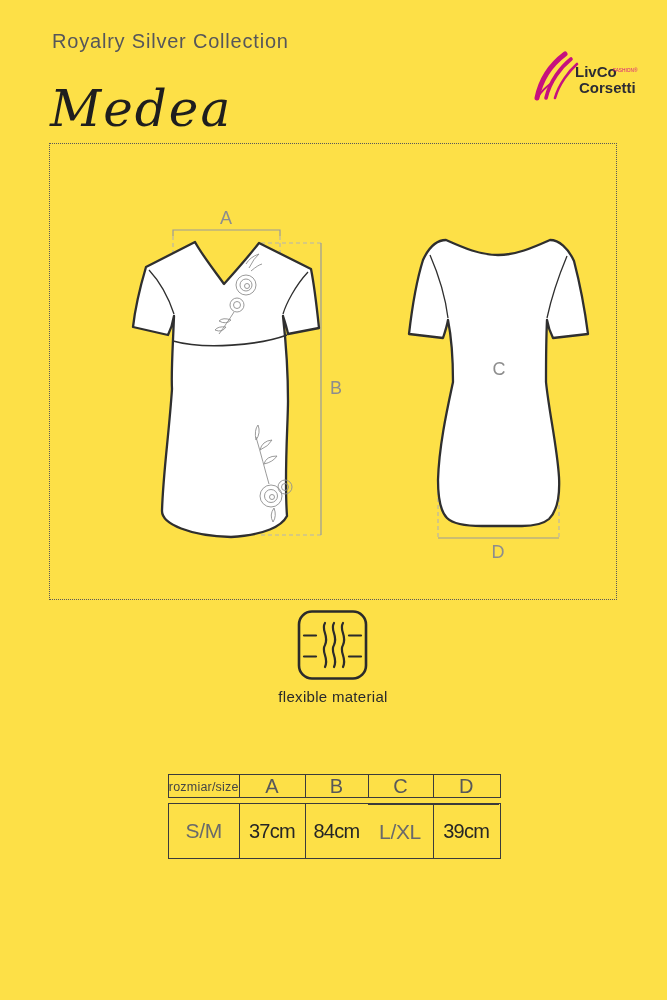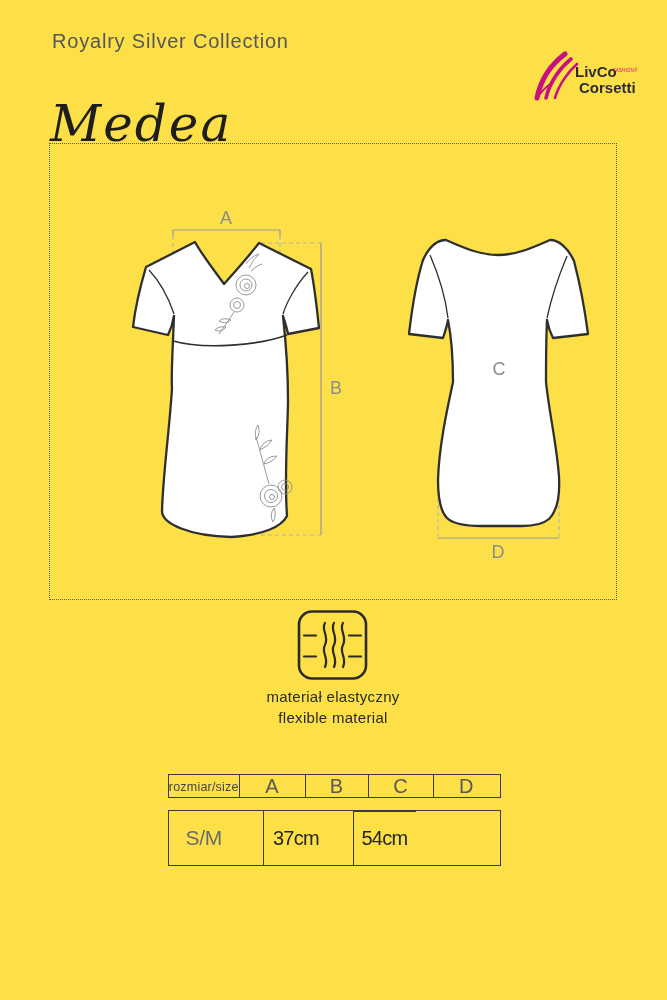--- a/index.html
+++ b/index.html
@@ -4,21 +4,21 @@
 <style>
   * { margin:0; padding:0; box-sizing:border-box; }
   html,body { width:667px; height:1000px; background:#ffffff; font-family:"Liberation Sans", sans-serif; }
   .page { position:relative; width:667px; height:1000px; background:#fde047; overflow:hidden; }
 
   .collection-title {
     position:absolute; left:52px; top:30px;
     font-size:20px; font-weight:300; letter-spacing:0.8px; color:#56565a;
   }
   .product-name {
-    position:absolute; left:50px; top:95px;
+    position:absolute; left:50px; top:80px;
     font-family:"DejaVu Serif", serif; font-style:italic;
     font-size:50px; color:#1e1e1e; letter-spacing:2px;
   }
   .logo { position:absolute; left:531px; top:48px; width:116px; height:60px; }
 
   .diagram-box {
     position:absolute; left:49px; top:143px; width:568px; height:457px;
     border:1.5px dotted #58585a;
   }
   .diagram-box svg { position:absolute; left:0; top:0; }
@@ -34,21 +34,21 @@
   .tbl-header {
     display:grid; grid-template-columns:69.5px 66px 63px 65px 66.5px;
     border:1.5px solid #3b3b3b; height:24px;
   }
   .tbl-header .cell { border-left:1.5px solid #3b3b3b; display:flex; align-items:center; justify-content:center; }
   .tbl-header .cell:first-child { border-left:none; }
   .cell-rozmiar { font-size:12.5px; color:#454545; letter-spacing:0.2px; }
   .cell-letter  { font-size:20px; color:#58585a; }
   .tbl-body {
     display:grid; grid-template-columns:69.5px 66px 63px 65px 66.5px;
-    grid-auto-rows:54px; border:1.5px solid #3b3b3b; margin-top:12px;gap:24px;
+    grid-auto-rows:54px; border:1.5px solid #3b3b3b; margin-top:5px;
   }
   .tbl-body .cell {
     display:flex; align-items:center; justify-content:center;
     border-left:1.5px solid #3b3b3b; border-top:1.5px solid #3b3b3b;
   }
   .tbl-body .cell.c0 { border-left:none; }
   .tbl-body .cell.r0 { border-top:none; }
   .cell-size  { font-size:21px; color:#6a6a6a; letter-spacing:-0.3px; }
   .cell-value { font-size:20px; color:#262626; letter-spacing:-0.7px; }
 </style>
@@ -179,32 +179,33 @@
       <path d="M30,17 c-4.5,7.5 4.5,12 0,22 c-4.5,7.5 4.5,12 0,22"></path>
       <path d="M39,17 c-4.5,7.5 4.5,12 0,22 c-4.5,7.5 4.5,12 0,22"></path>
       <path d="M48,17 c-4.5,7.5 4.5,12 0,22 c-4.5,7.5 4.5,12 0,22"></path>
       <path d="M9,29.5 H21"></path>
       <path d="M54,29.5 H66"></path>
       <path d="M9,50.5 H21"></path>
       <path d="M54,50.5 H66"></path>
     </g>
   </svg>
   <div class="material-caption">
-    <div>materiał elastyczny</div>
     <div>flexible material</div>
   </div>
 
   <div class="size-table">
     <div class="tbl-header">
       <div class="cell cell-rozmiar">rozmiar/size</div>
       <div class="cell cell-letter">A</div>
       <div class="cell cell-letter">B</div>
       <div class="cell cell-letter">C</div>
       <div class="cell cell-letter">D</div>
     </div>
     <div class="tbl-body">
       <div class="cell c0 r0 cell-size">S/M</div>
       <div class="cell r0 cell-value">37cm</div>
-      <div class="cell cell-value">54cm</div>
+      <div class="cell r0 cell-value">84cm</div>
+      <div class="cell c0 cell-size">L/XL</div>
+      <div class="cell cell-value">39cm</div>
     </div>
   </div>
 
 </div>
 
 </body></html>

